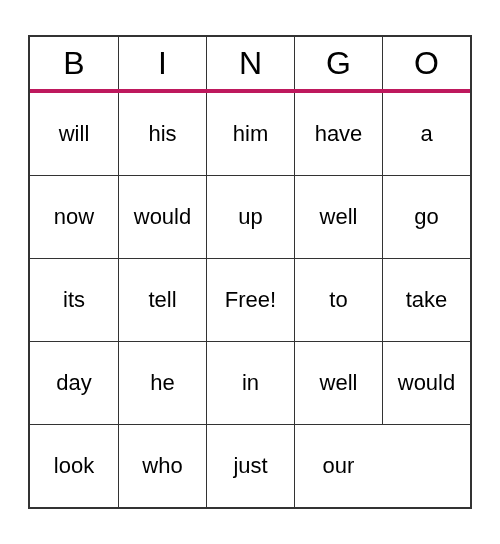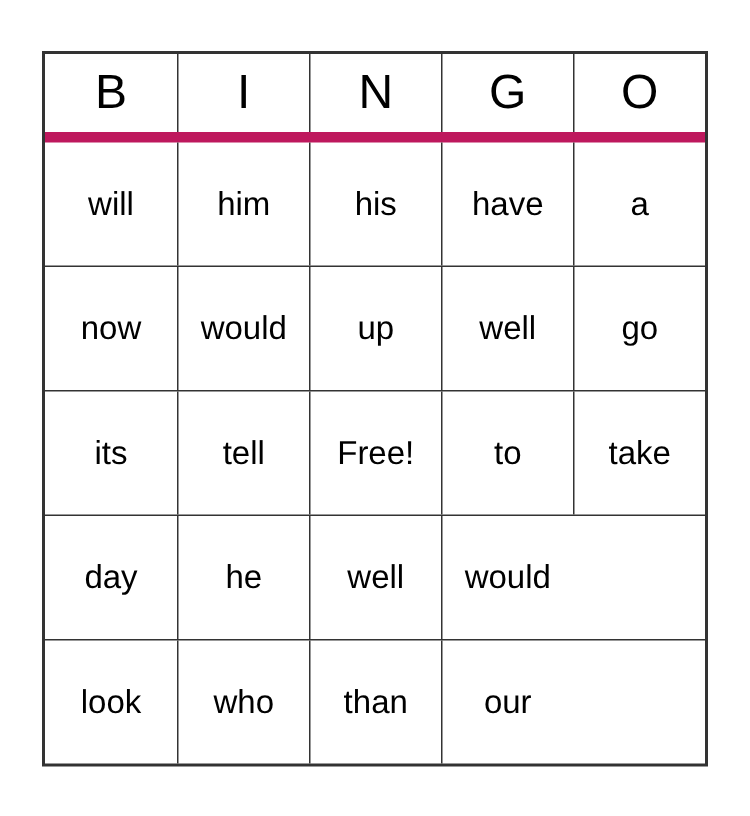--- a/index.html
+++ b/index.html
@@ -38,21 +38,21 @@
       border-left: 1px solid #333;
     }
 
     .bingo-header-cell:first-child {
       border-left: none;
     }
 
     .bingo-grid {
       display: flex;
       flex-direction: column;
-      border-top: 7px solid #be185d;
+      border-top: 4px solid #be185d;
     }
 
     .bingo-row {
       display: flex;
       border-bottom: 1px solid #333;
     }
 
     .bingo-row:last-child {
       border-bottom: none;
     }
@@ -79,45 +79,46 @@
   <div class="bingo-header">
   <div class="bingo-header-cell">B</div>
       <div class="bingo-header-cell">I</div>
       <div class="bingo-header-cell">N</div>
       <div class="bingo-header-cell">G</div>
       <div class="bingo-header-cell">O</div>
     </div>
   <div class="bingo-grid">
   <div class="bingo-row">
         <div class="bingo-cell">will</div>
+        <div class="bingo-cell">his</div>
         <div class="bingo-cell">him</div>
-        <div class="bingo-cell">his</div>
         <div class="bingo-cell">have</div>
         <div class="bingo-cell">a</div>
       </div>
       <div class="bingo-row">
         <div class="bingo-cell">now</div>
         <div class="bingo-cell">would</div>
         <div class="bingo-cell">up</div>
         <div class="bingo-cell">well</div>
         <div class="bingo-cell">go</div>
       </div>
       <div class="bingo-row">
         <div class="bingo-cell">its</div>
         <div class="bingo-cell">tell</div>
         <div class="bingo-cell">Free!</div>
         <div class="bingo-cell">to</div>
         <div class="bingo-cell">take</div>
       </div>
       <div class="bingo-row">
         <div class="bingo-cell">day</div>
         <div class="bingo-cell">he</div>
+        <div class="bingo-cell">in</div>
         <div class="bingo-cell">well</div>
         <div class="bingo-cell">would</div>
       </div>
       <div class="bingo-row">
         <div class="bingo-cell">look</div>
         <div class="bingo-cell">who</div>
-        <div class="bingo-cell">than</div>
+        <div class="bingo-cell">just</div>
         <div class="bingo-cell">our</div>
       </div>
     </div>
 </div>
 
 </body></html>

